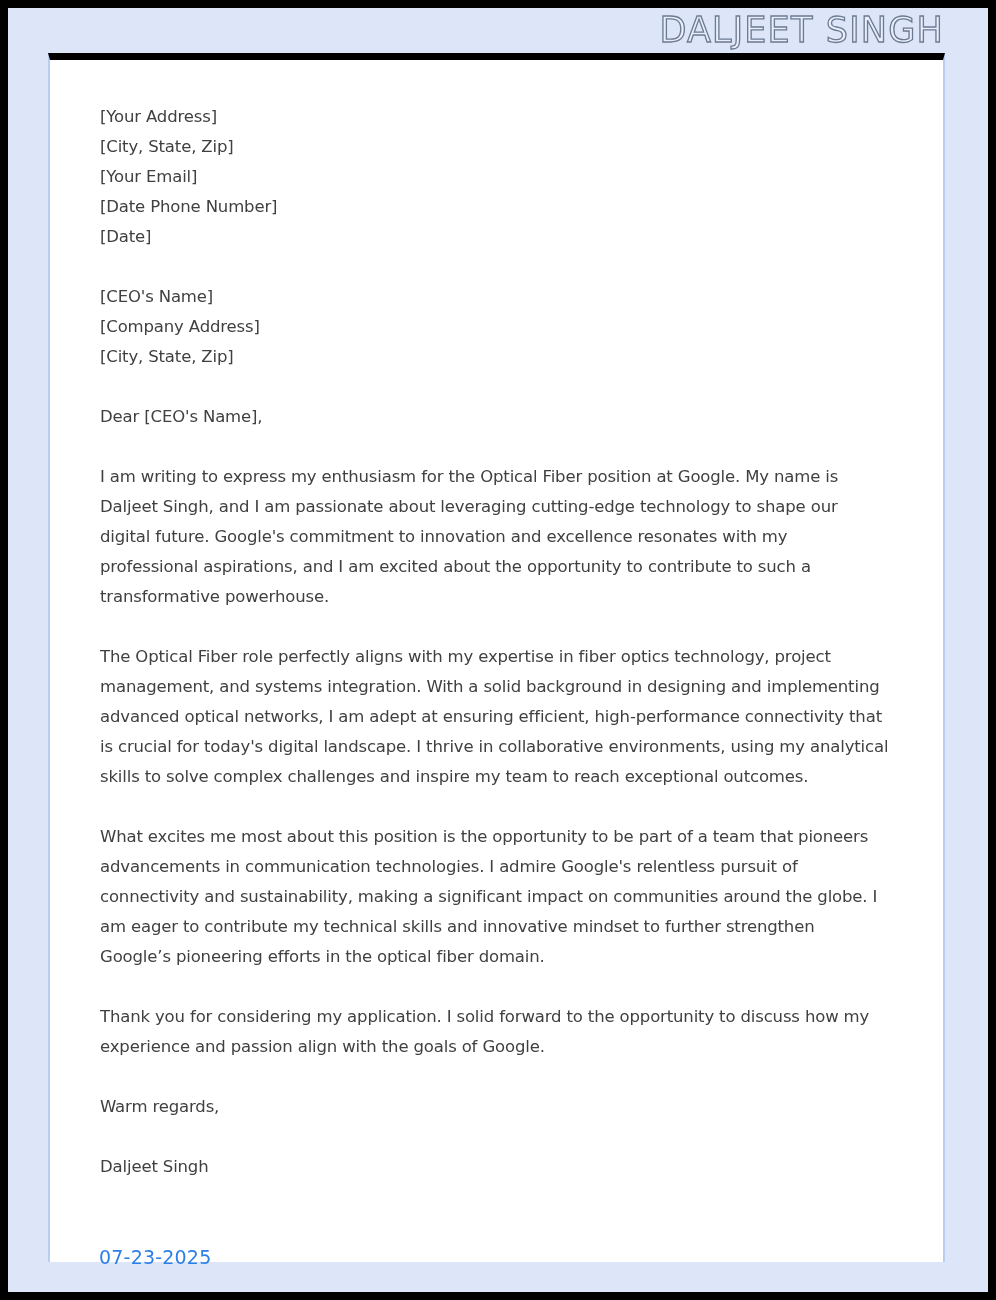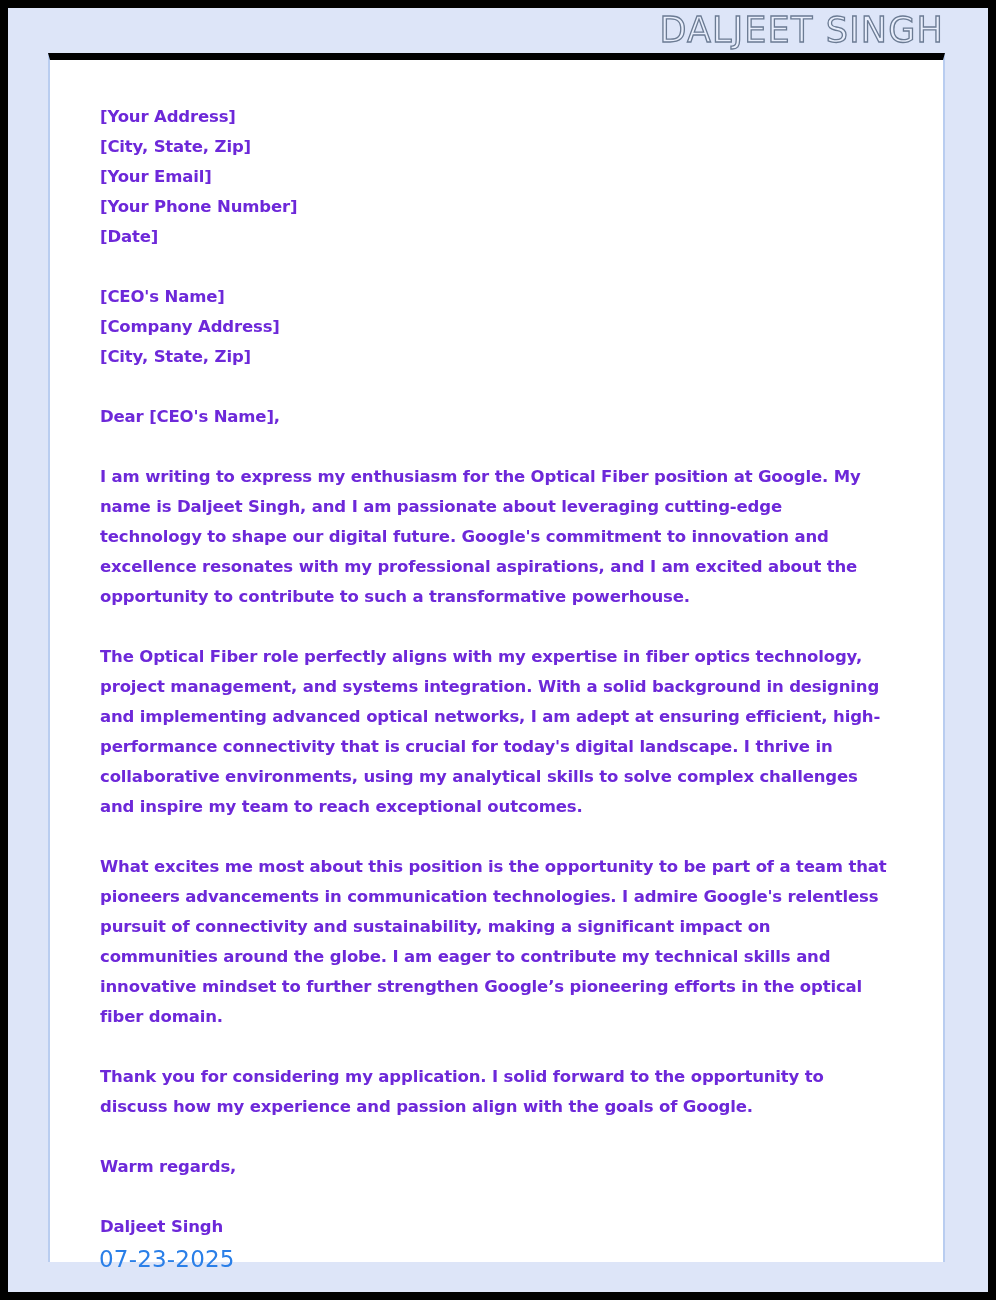--- a/index.html
+++ b/index.html
@@ -80,22 +80,22 @@
   }
 
   
   .addr-line,
   .salutation,
   .para,
   .sign-off,
   .signature {
     font-family: "DejaVu Sans", "Liberation Sans", sans-serif;
     font-size: 16.5px;
-    font-weight: 700;
-    color: #6d28d9;
+    font-weight: 400;
+    color: #404040;
     line-height: 30px;
     letter-spacing: -0.15px;
   }
 
   .addr-block {
     margin: 0 0 30px 0;
   }
 
   .addr-line {
     white-space: nowrap;
@@ -117,21 +117,21 @@
   .signature {
     margin: 0;
   }
 
   
   #doc-date {
     position: absolute;
     left: 99px;
     top: 1248px;
     font-family: "DejaVu Sans", "Liberation Sans", sans-serif;
-    font-size: 23px;
+    font-size: 19px;
     color: #2a7fe8;
     letter-spacing: 0.2px;
     line-height: 1;
     white-space: nowrap;
   }
 </style>
 </head>
 <body>
 
 <div id="page">
@@ -142,21 +142,21 @@
     <div id="doc-title">DALJEET SINGH</div>
   </div>
 
   <div id="letter-panel">
     <div id="letter-inner">
 
       <div class="addr-block">
         <div class="addr-line">[Your Address]</div>
         <div class="addr-line">[City, State, Zip]</div>
         <div class="addr-line">[Your Email]</div>
-        <div class="addr-line">[Your Phone Number]</div>
+        <div class="addr-line">[Date Phone Number]</div>
         <div class="addr-line">[Date]</div>
       </div>
 
       <div class="addr-block">
         <div class="addr-line">[CEO's Name]</div>
         <div class="addr-line">[Company Address]</div>
         <div class="addr-line">[City, State, Zip]</div>
       </div>
 
       <div class="salutation">Dear [CEO's Name],</div>

